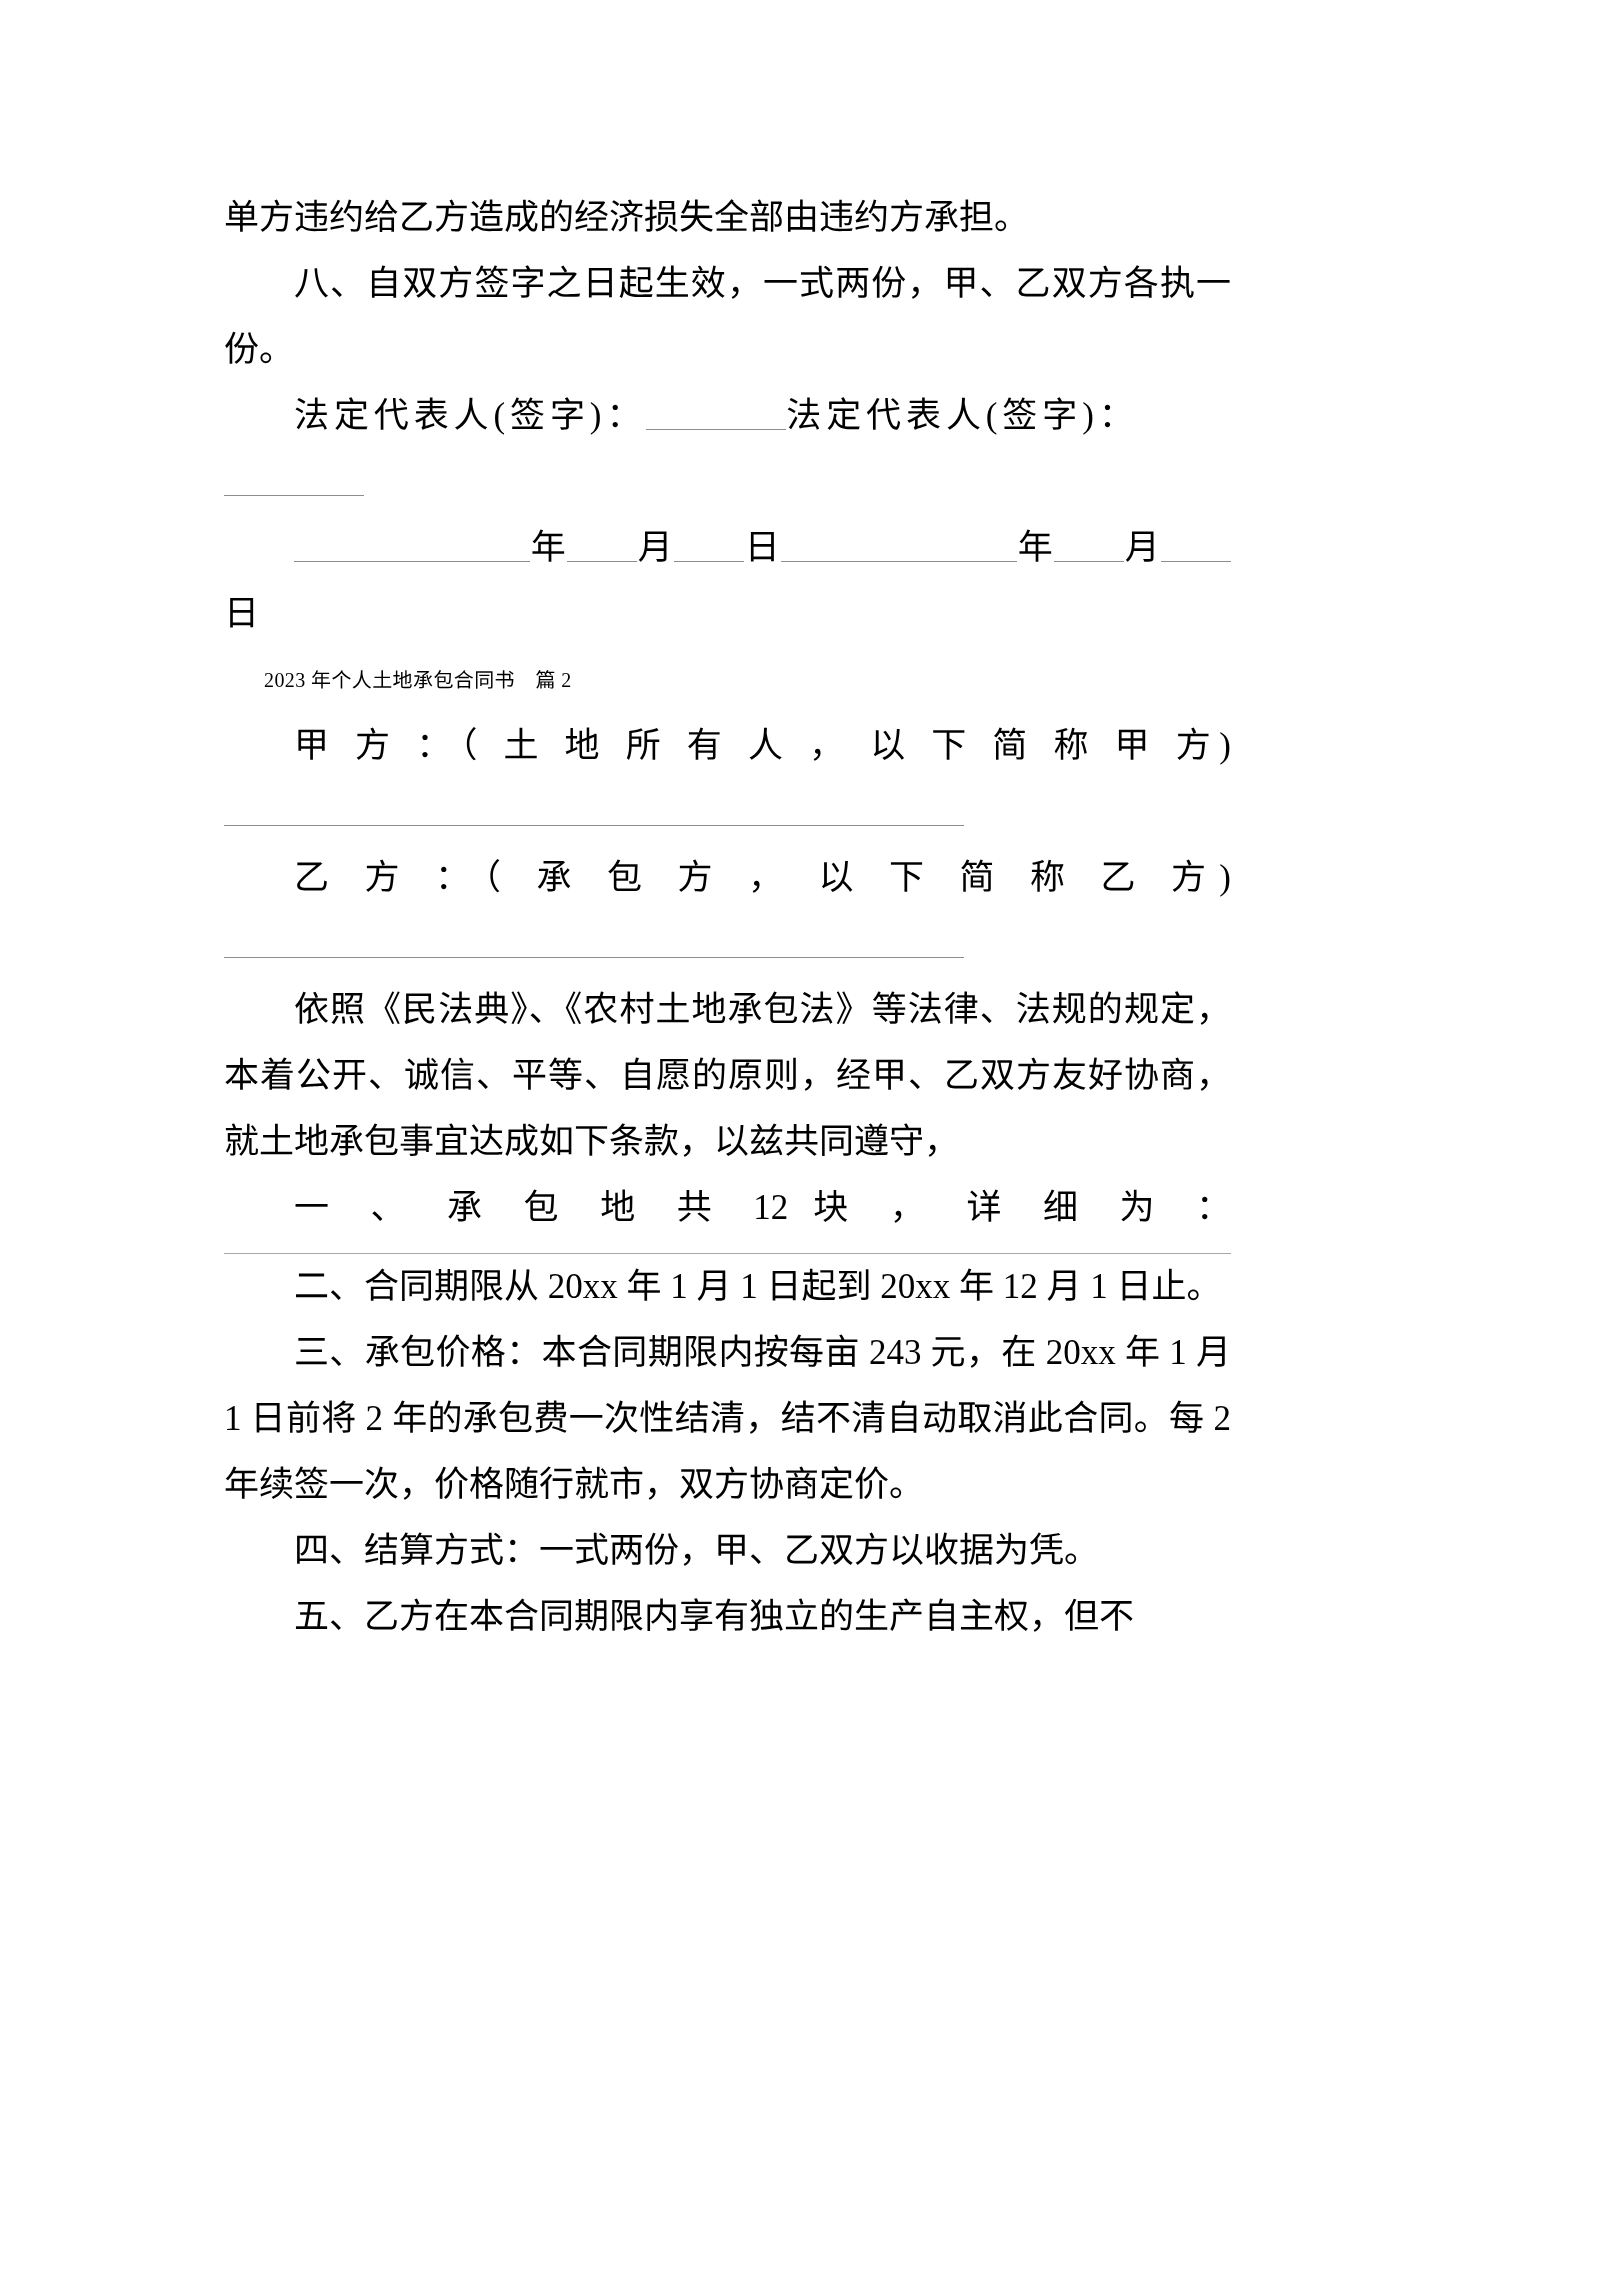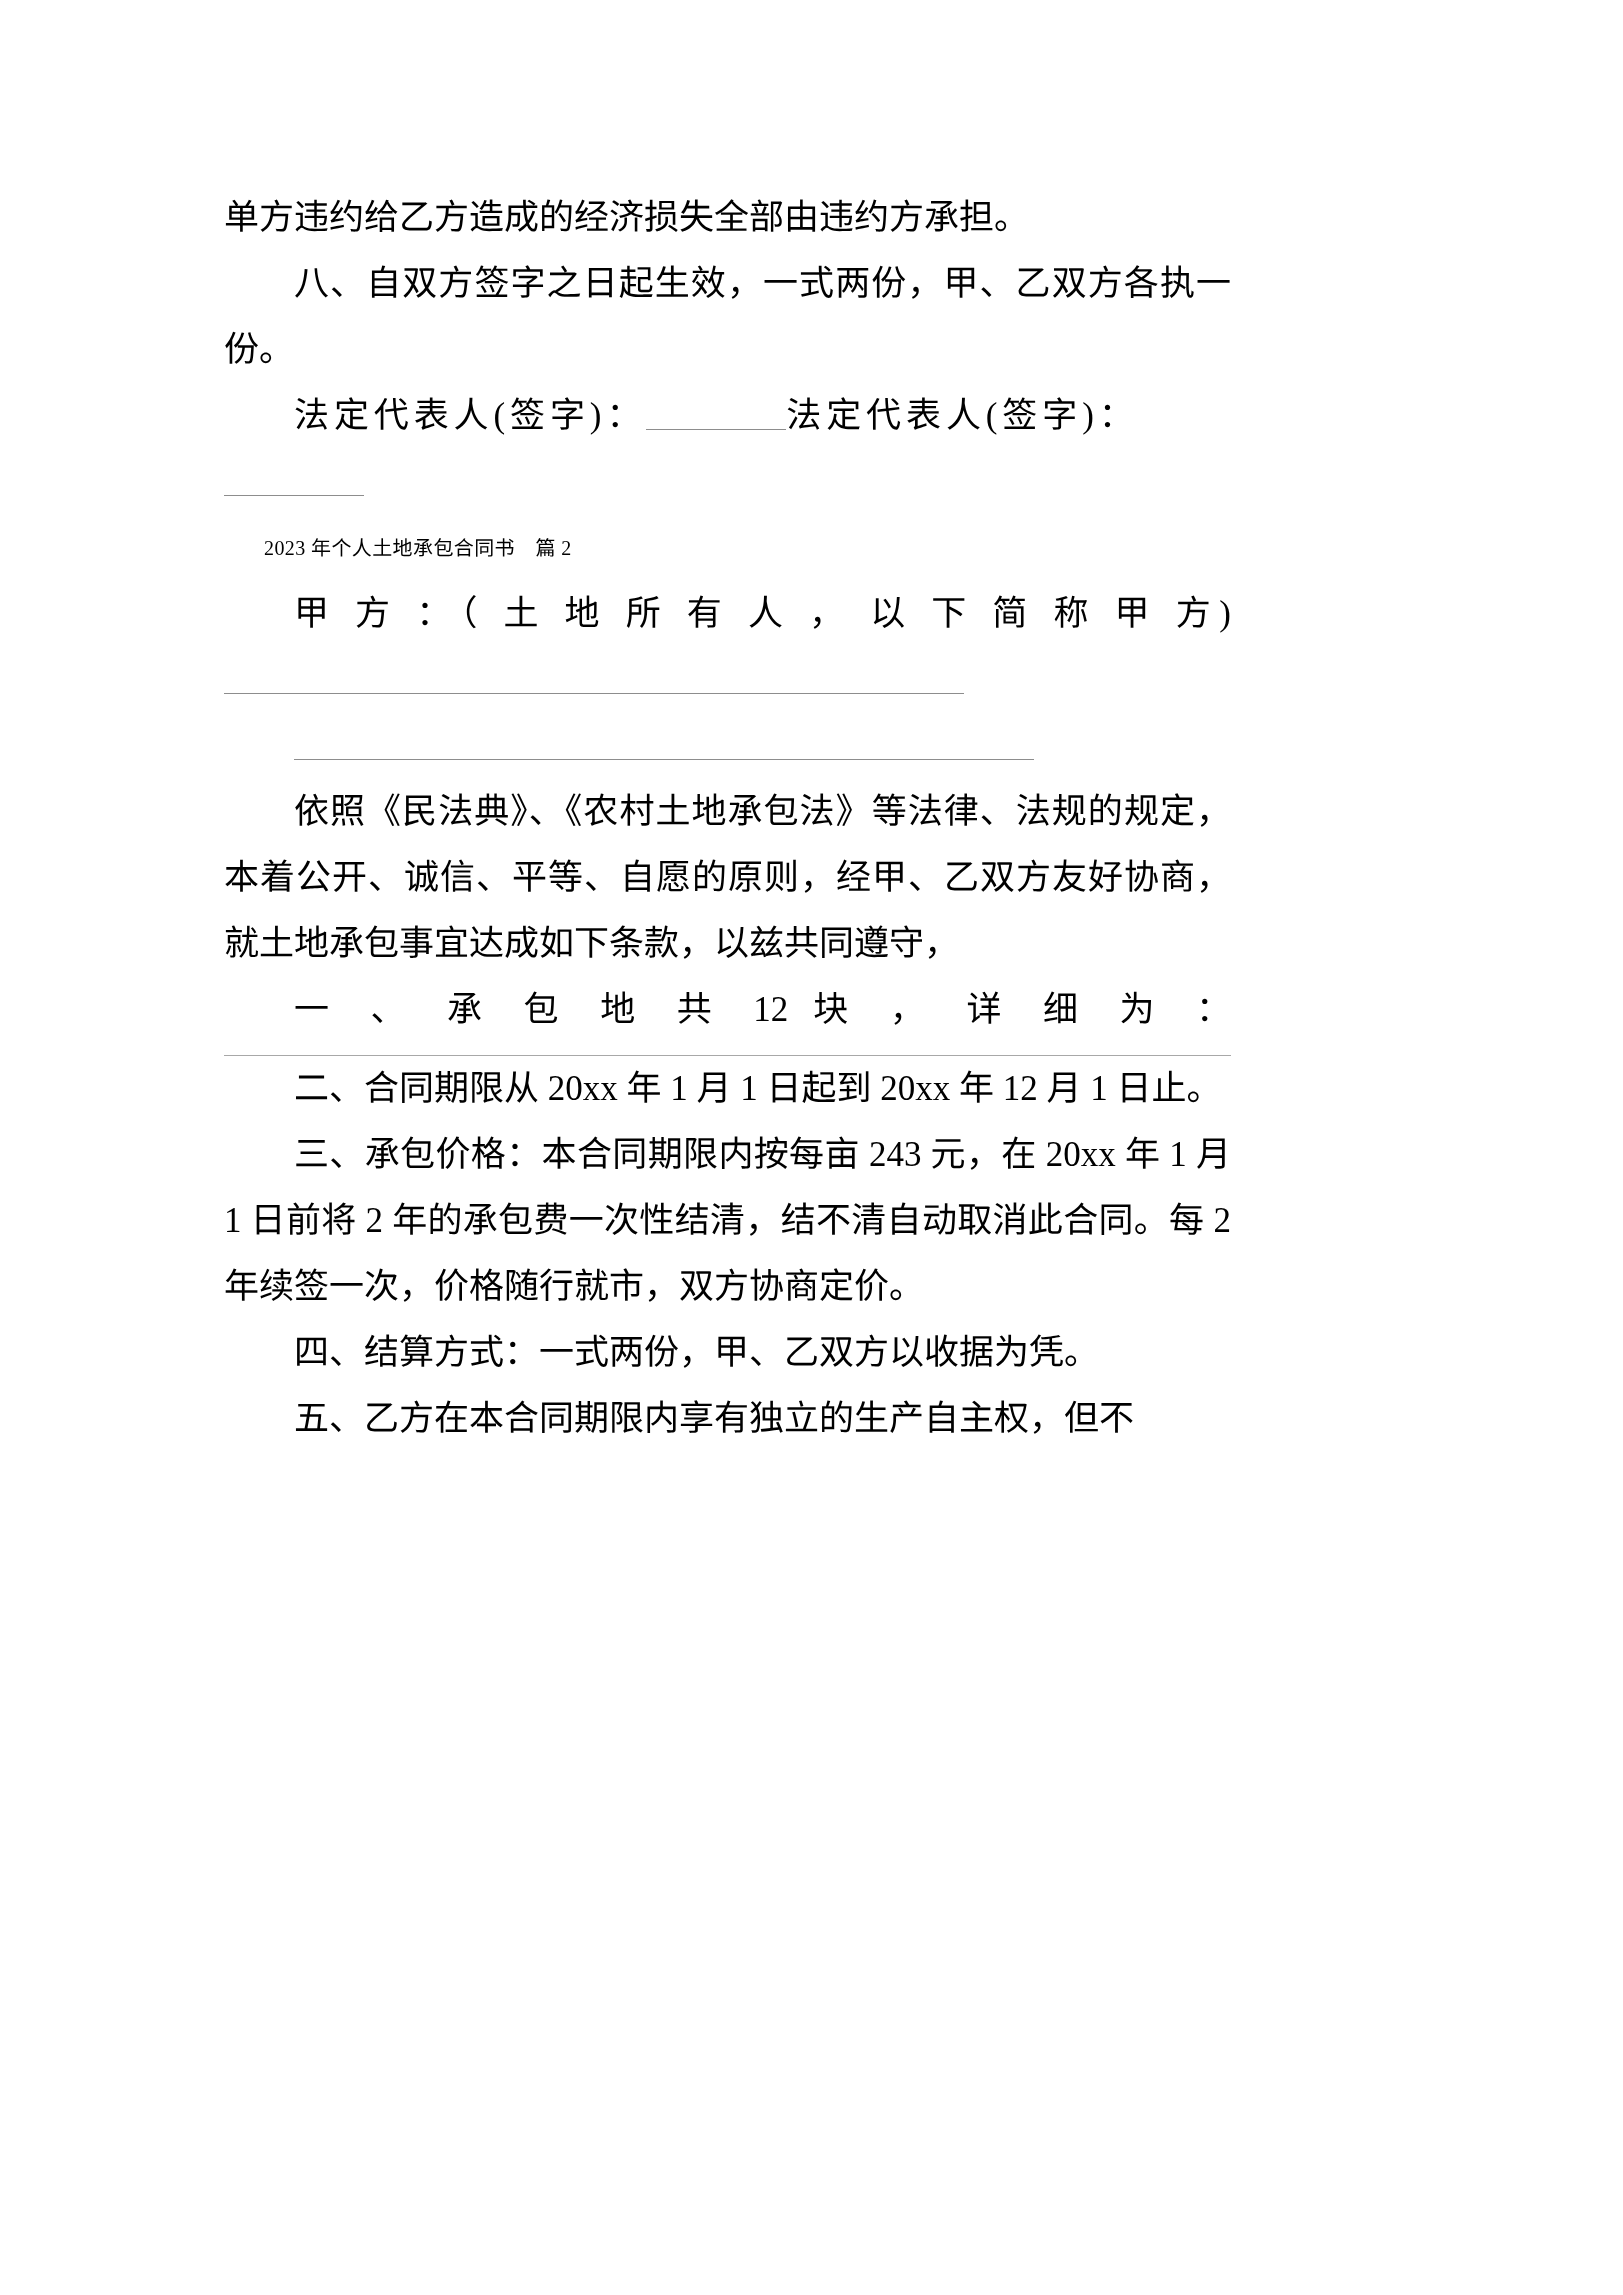--- a/index.html
+++ b/index.html
@@ -83,26 +83,27 @@
 
     <p class="para noindent">单方违约给乙方造成的经济损失全部由违约方承担。</p>
 
     <p class="para indent">八、自双方签字之日起生效，一式两份，甲、乙双方各执一份。</p>
 
 
     <p class="para indent sig-row spaced-lite"><span>法定代表人(签字)：</span><span class="blank b-md"></span><span>法定代表人(签字)：</span></p>
 
     <p class="para noindent"><span class="blank b-md"></span></p>
 
+    <p class="para date-row"><span class="blank b-lg"></span><span>年</span><span class="blank b-mini"></span><span>月</span><span class="blank b-mini"></span><span>日</span><span class="blank b-lg"></span><span>年</span><span class="blank b-mini"></span><span>月</span><span class="blank b-mini"></span><span>日</span></p>
 
     <p class="para title-line">2023 年个人土地承包合同书　篇 2</p>
 
     <p class="para indent justify-spread"><span>甲 方 ：（ 土 地 所 有 人 ， 以 下 简 称 甲 方)</span><span class="blank b-wide"></span></p>
 
-    <p class="para indent justify-spread"><span class="blank b-wide"></span></p>
+    <p class="para indent justify-spread"><span>乙 方 ：（ 承 包 方 ， 以 下 简 称 乙 方)</span><span class="blank b-wide"></span></p>
 
     <p class="para indent">依照《民法典》、《农村土地承包法》等法律、法规的规定，本着公开、诚信、平等、自愿的原则，经甲、乙双方友好协商，就土地承包事宜达成如下条款，以兹共同遵守，</p>
 
     <p class="para indent justify-spread">一 、 承 包 地 共 12 块 ， 详 细 为 ：</p>
     <span class="b-full"></span>
 
     <p class="para indent">二、合同期限从 20xx 年 1 月 1 日起到 20xx 年 12 月 1 日止。</p>
 
     <p class="para indent">三、承包价格：本合同期限内按每亩 243 元，在 20xx 年 1 月 1 日前将 2 年的承包费一次性结清，结不清自动取消此合同。每 2 年续签一次，价格随行就市，双方协商定价。</p>
 

